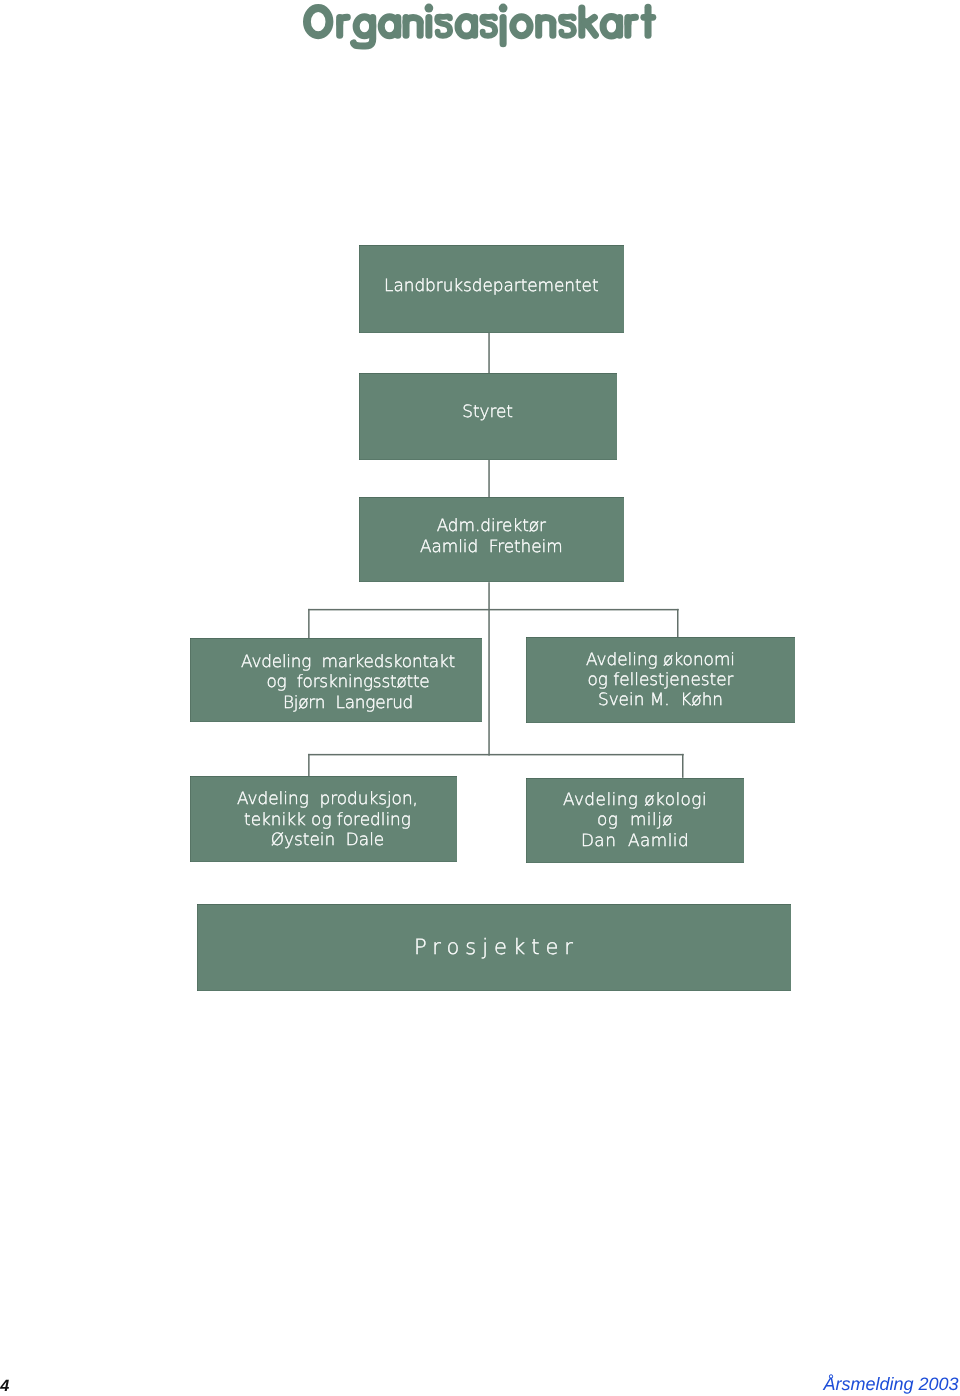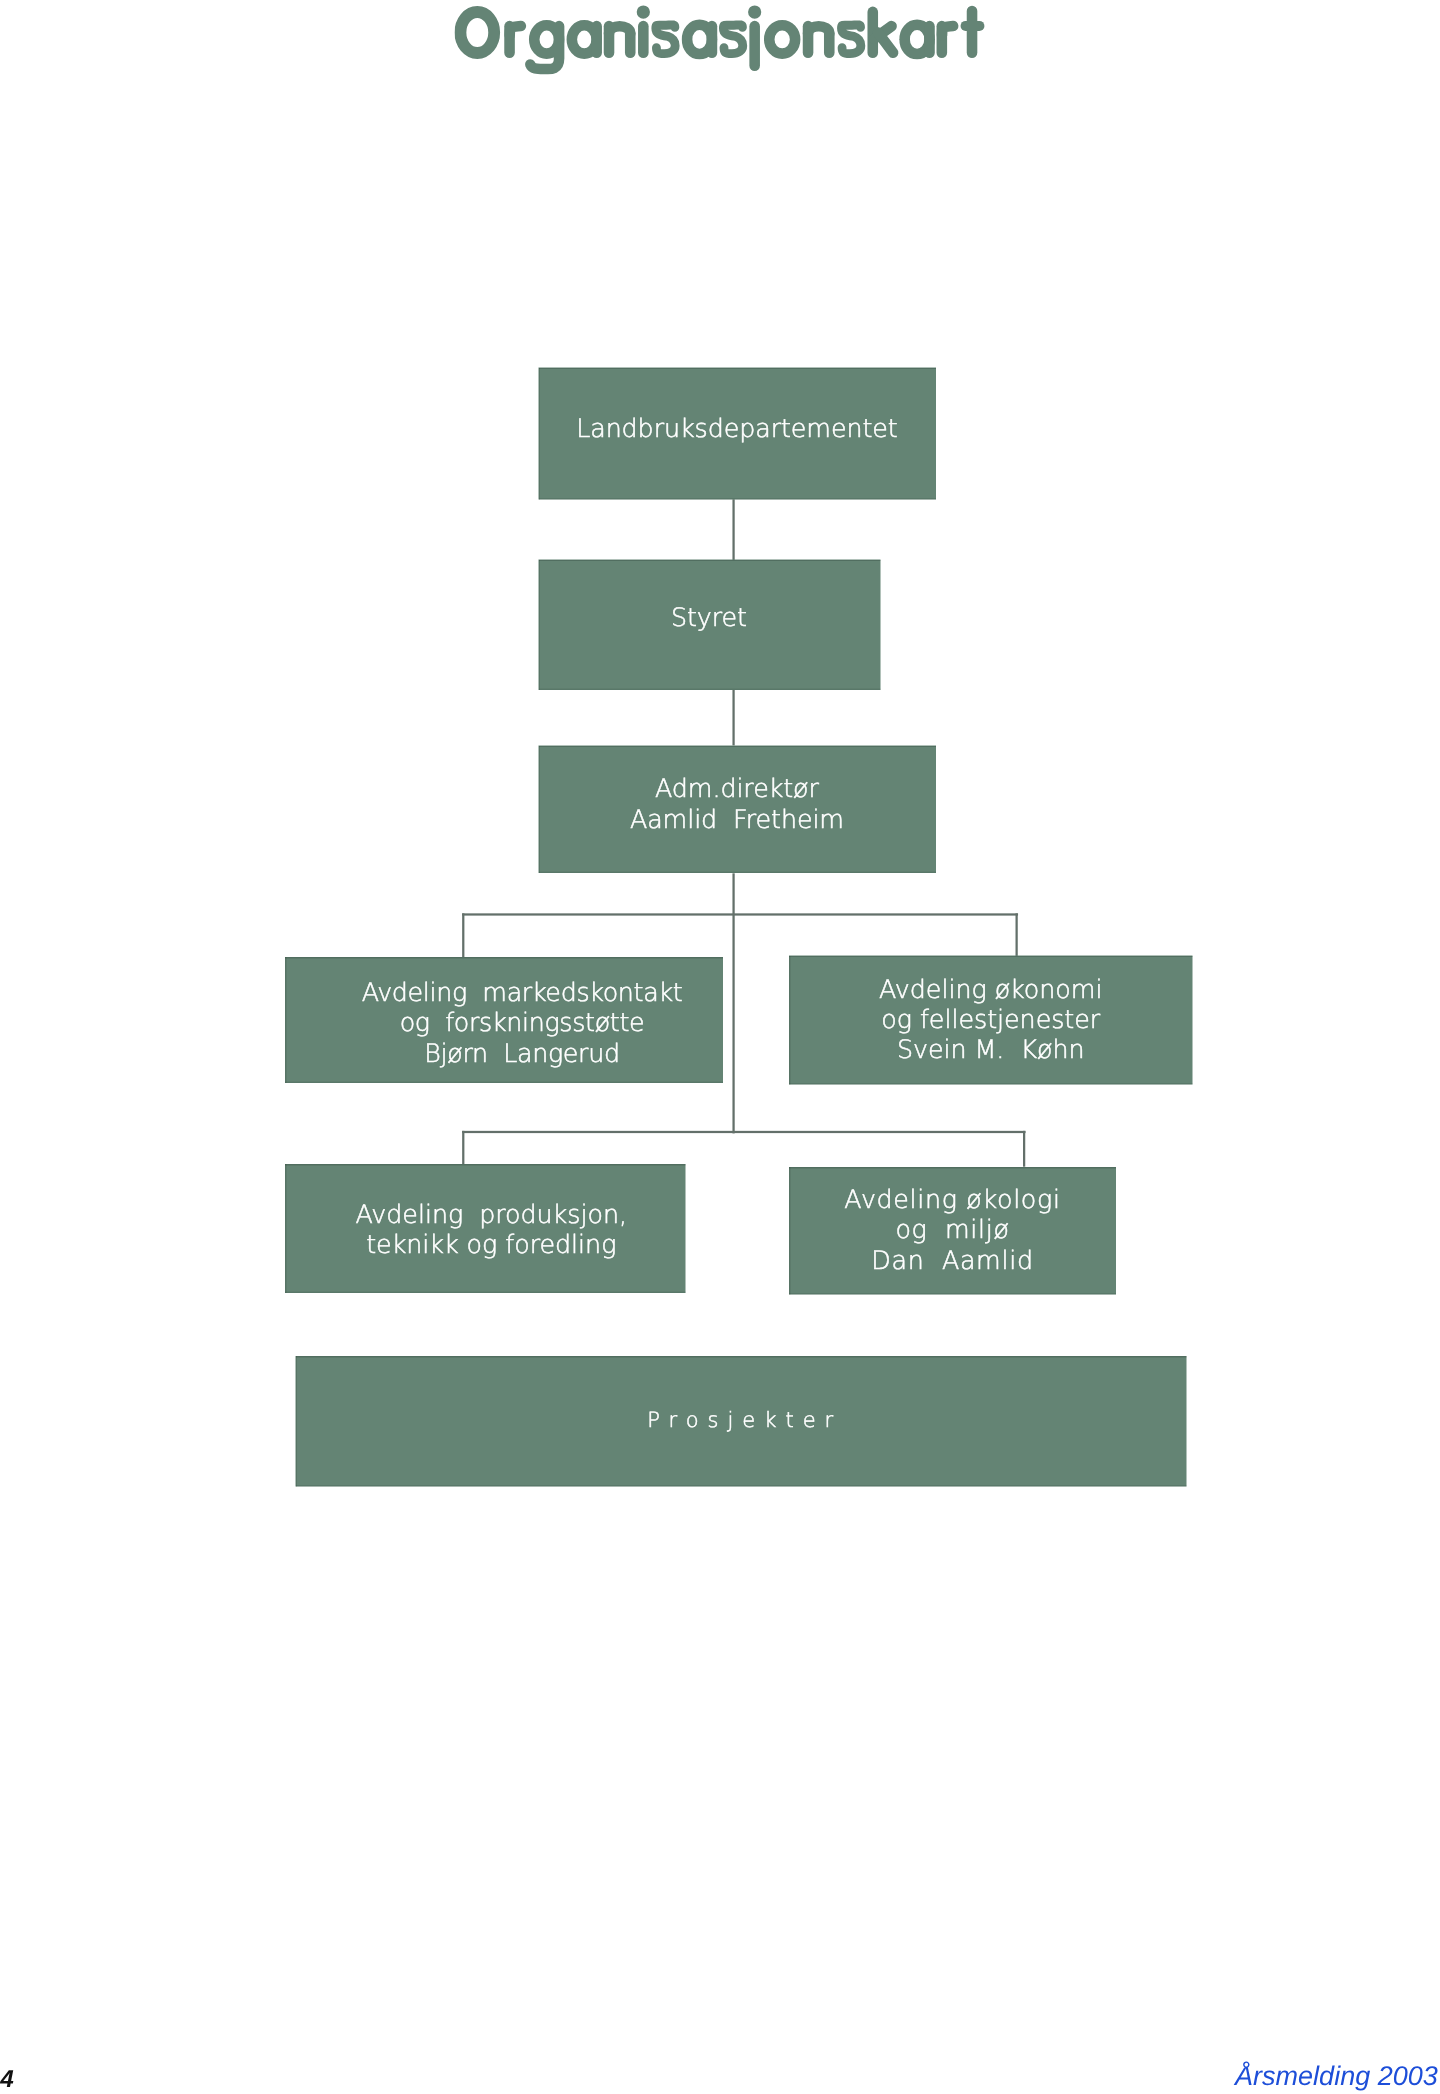--- a/index.html
+++ b/index.html
@@ -35,31 +35,31 @@
   .b2 .lines { top:-4.5px; }
   .b3 .lines { top:-3.0px; }
   .b4 .lines { top:1.4px; letter-spacing:-0.22px; }
   .b5 .lines { top:-1.0px; }
   .b6 .lines { top:0; left:4px; }
   .b7 .lines { top:-1.0px; letter-spacing:0.45px; }
   .b8 .lines { top:-0.5px; left:2.5px; }
   .box .lines div { white-space:pre; }
 
   .b1 { left:358.6px; top:244.8px; width:265.4px; height:88.0px; }
-  .b2 { left:358.6px; top:373.2px; width:228px; height:86.8px; }
+  .b2 { left:358.6px; top:373.2px; width:258px; height:86.8px; }
   .b3 { left:358.6px; top:496.8px; width:265.4px; height:85.4px; }
   .b4 { left:190.0px; top:638.2px; width:268.0px; height:83.6px;padding-left:24px; }
   .b5 { left:526.0px; top:637.4px; width:269.0px; height:85.8px; }
   .b6 { left:190.0px; top:776.0px; width:267.0px; height:85.8px; }
   .b7 { left:526.0px; top:777.6px; width:218px; height:85.8px; }
   .b8 { left:197.0px; top:904.0px; width:594.0px; height:87.2px; }
 
   .s18 { font-size:16.9px; letter-spacing:-0.05px; line-height:21.4px; }
   .s16 { font-size:16.9px; letter-spacing:-0.02px; line-height:20.35px; }
-  .s8  { font-size:14px; letter-spacing:6.0px; line-height:21px; }
+  .s8  { font-size:21px; letter-spacing:6.0px; line-height:21px; }
 
   
   .footer-page {
       position:absolute; left:0.2px; top:1378.0px;
       font-family:"Liberation Sans", sans-serif;
       font-style:italic; font-weight:bold; font-size:16.2px;
       color:#111111; line-height:16px; transform:translateZ(0);
   }
   .footer-right {
       position:absolute; right:1.5px; top:1374.3px;
@@ -160,20 +160,21 @@
       <div class="lines">
         <div>Avdeling økonomi</div>
         <div>og fellestjenester</div>
         <div>Svein M.  Køhn</div>
       </div>
     </div>
     <div class="box b6 s16">
       <div class="lines">
         <div>Avdeling  produksjon,</div>
         <div>teknikk og foredling</div>
+        <div>Øystein  Dale</div>
       </div>
     </div>
     <div class="box b7 s16">
       <div class="lines">
         <div>Avdeling økologi</div>
         <div>og  miljø</div>
         <div>Dan  Aamlid</div>
       </div>
     </div>
     <div class="box b8 s8">

